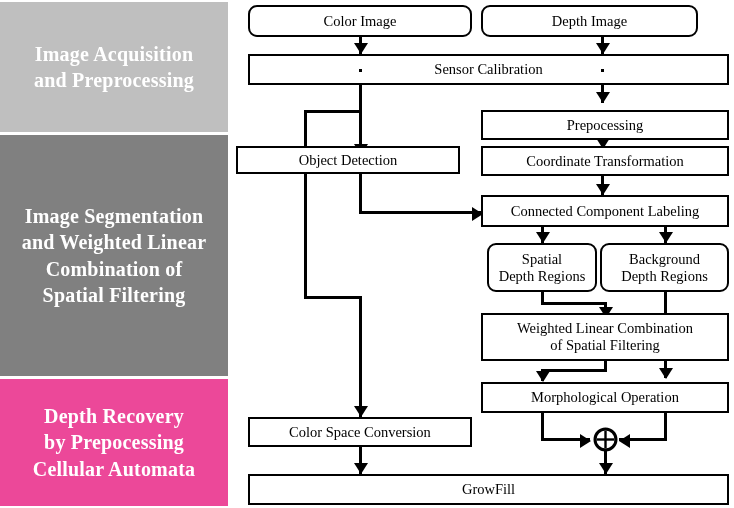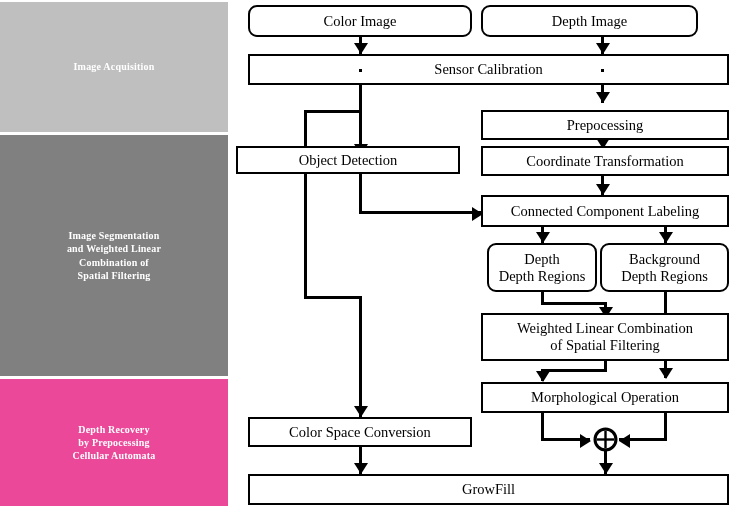--- a/index.html
+++ b/index.html
@@ -7,21 +7,21 @@
   #root{position:relative;width:734px;height:508px;background:#ffffff;overflow:hidden;}
 
   
   .stage{
     position:absolute;left:0;
     display:flex;align-items:center;justify-content:center;
     text-align:center;
     color:#ffffff;
     font-weight:bold;
     font-family:"Liberation Serif", serif;
-    font-size:10px;
+    font-size:20px;
     line-height:1.32;
     letter-spacing:.2px;
     box-sizing:border-box;
     padding:0 8px;
   }
   #stage-acq{top:2px;  height:130px; width:228px; background:#bfbfbf;}
   #stage-seg{top:135px;height:241px; width:228px; background:#808080;}
   #stage-rec{top:379px;height:127px; width:228px; background:#ec4899;}
 
   
@@ -67,20 +67,21 @@
   .merge svg{display:block;}
 </style>
 </head>
 <body>
 
 <div id="root">
 
   <div class="stage" id="stage-acq">
     <div>
       <div>Image Acquisition</div>
+      <div>and Preprocessing</div>
     </div>
   </div>
 
   <div class="stage" id="stage-seg">
     <div>
       <div>Image Segmentation</div>
       <div>and Weighted Linear</div>
       <div>Combination of</div>
       <div>Spatial Filtering</div>
     </div>
@@ -188,21 +189,21 @@
   <div class="box" style="left:481px;top:146px;width:248px;height:30px;">
     <span>Coordinate Transformation</span>
   </div>
 
   <div class="box" style="left:481px;top:195px;width:248px;height:32px;">
     <span>Connected Component Labeling</span>
   </div>
 
   <div class="box round two-line" style="left:487px;top:243px;width:110px;height:49px;">
     <div>
-      <div>Depth</div>
+      <div>Spatial</div>
       <div>Depth Regions</div>
     </div>
   </div>
 
   <div class="box round two-line" style="left:600px;top:243px;width:129px;height:49px;">
     <div>
       <div>Background</div>
       <div>Depth Regions</div>
     </div>
   </div>

